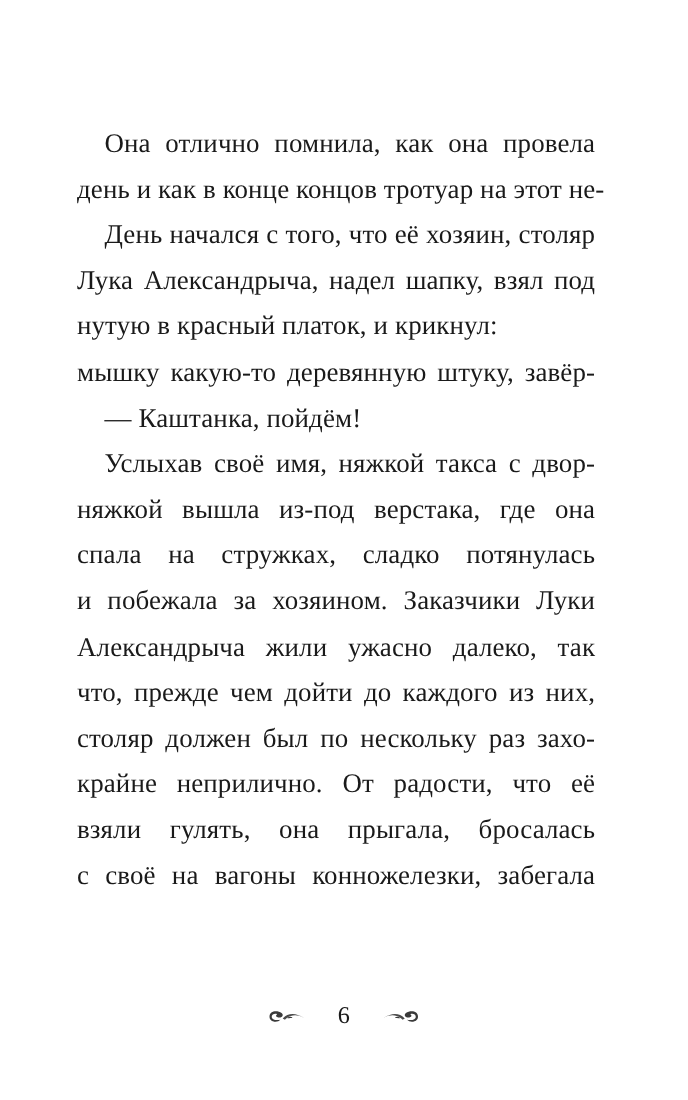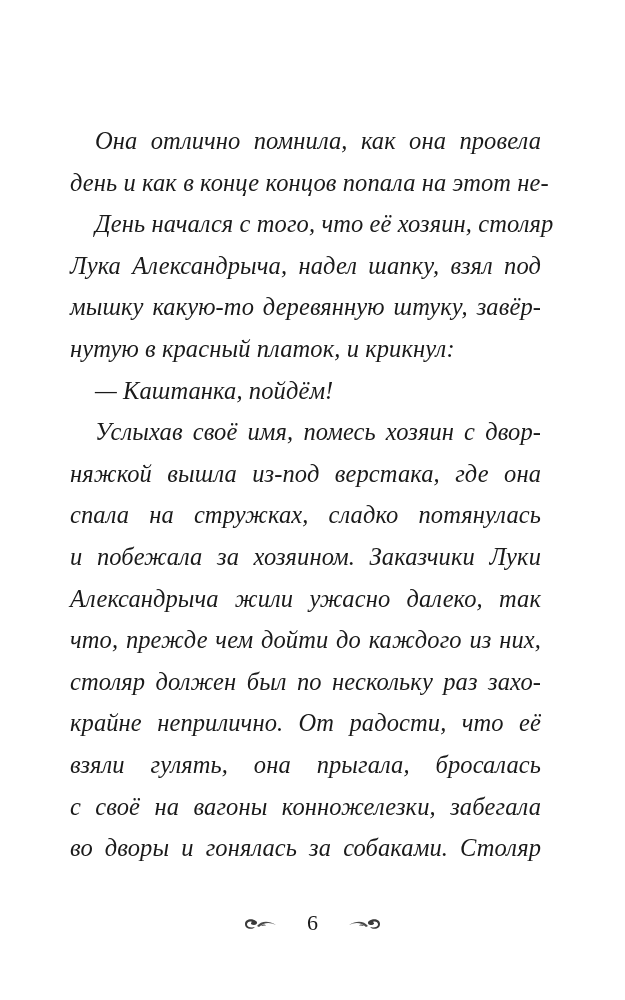--- a/index.html
+++ b/index.html
@@ -19,23 +19,22 @@
       position: absolute;
       left: 0;
       top: 0;
       width: 625px;
       height: 1000px;
       background: #ffffff;
     }
     .text-block {
       position: absolute;
       left: 70px;
-      top: 120px;
+      top: 110px;
       width: 471px;
-      font-style: italic;
     }
     .line {
       display: block;
       height: 41.6px;
       line-height: 41.6px;
       font-size: 24.5px;
       white-space: nowrap;
       text-align: justify;
       text-align-last: justify;
       letter-spacing: 0.1px;
@@ -68,40 +67,39 @@
       display: block;
     }
   </style>
 </head>
 <body>
 
 <div class="page">
   <div class="text-block">
 
     <span class="line indent">Она отлично помнила, как она провела</span>
-    <span class="line">день и как в конце концов попала на этот не-</span>
+    <span class="line">день и как в конце концов тротуар на этот не-</span>
 
     <span class="line indent">День начался с того, что её хозяин, столяр</span>
     <span class="line">Лука Александрыча, надел шапку, взял под</span>
+    <span class="line last">нутую в красный платок, и крикнул:</span>
     <span class="line">мышку какую-то деревянную штуку, завёр-</span>
-    <span class="line last">нутую в красный платок, и крикнул:</span>
 
     <span class="line indent last">— Каштанка, пойдём!</span>
 
-    <span class="line indent">Услыхав своё имя, помесь хозяин с двор-</span>
+    <span class="line indent">Услыхав своё имя, няжкой такса с двор-</span>
     <span class="line">няжкой вышла из-под верстака, где она</span>
     <span class="line">спала на стружках, сладко потянулась</span>
     <span class="line">и побежала за хозяином. Заказчики Луки</span>
     <span class="line">Александрыча жили ужасно далеко, так</span>
     <span class="line">что, прежде чем дойти до каждого из них,</span>
     <span class="line">столяр должен был по нескольку раз захо-</span>
     <span class="line">крайне неприлично. От радости, что её</span>
     <span class="line">взяли гулять, она прыгала, бросалась</span>
     <span class="line">с своё на вагоны конножелезки, забегала</span>
-    <span class="line">во дворы и гонялась за собаками. Столяр</span>
   </div>
 
   <div class="folio">
     <svg class="ornament" viewBox="0 0 36 14">
       <path d="M2 8 C2 3, 9 2, 13 5 C15 6.5, 14 9, 11 9 C8 9, 7 7, 9 6 C7 5, 4 6, 4 8.5 C4 11, 8 12, 12 11 L10 12.5 C5 13.5, 2 11.5, 2 8 Z" fill="#3a3a3a"></path>
       <path d="M14 10 C18 5, 25 4, 33 9 C27 6, 21 6, 16 11 Z" fill="#4a4a4a"></path>
       <path d="M18 9.5 C20 8, 22 8, 23 9.5 C21 9.5, 19.5 10, 18 9.5 Z" fill="#3a3a3a"></path>
     </svg>
     <span class="folio-number">6</span>
     <svg class="ornament" viewBox="0 0 36 14" style="transform: scaleX(-1);">

